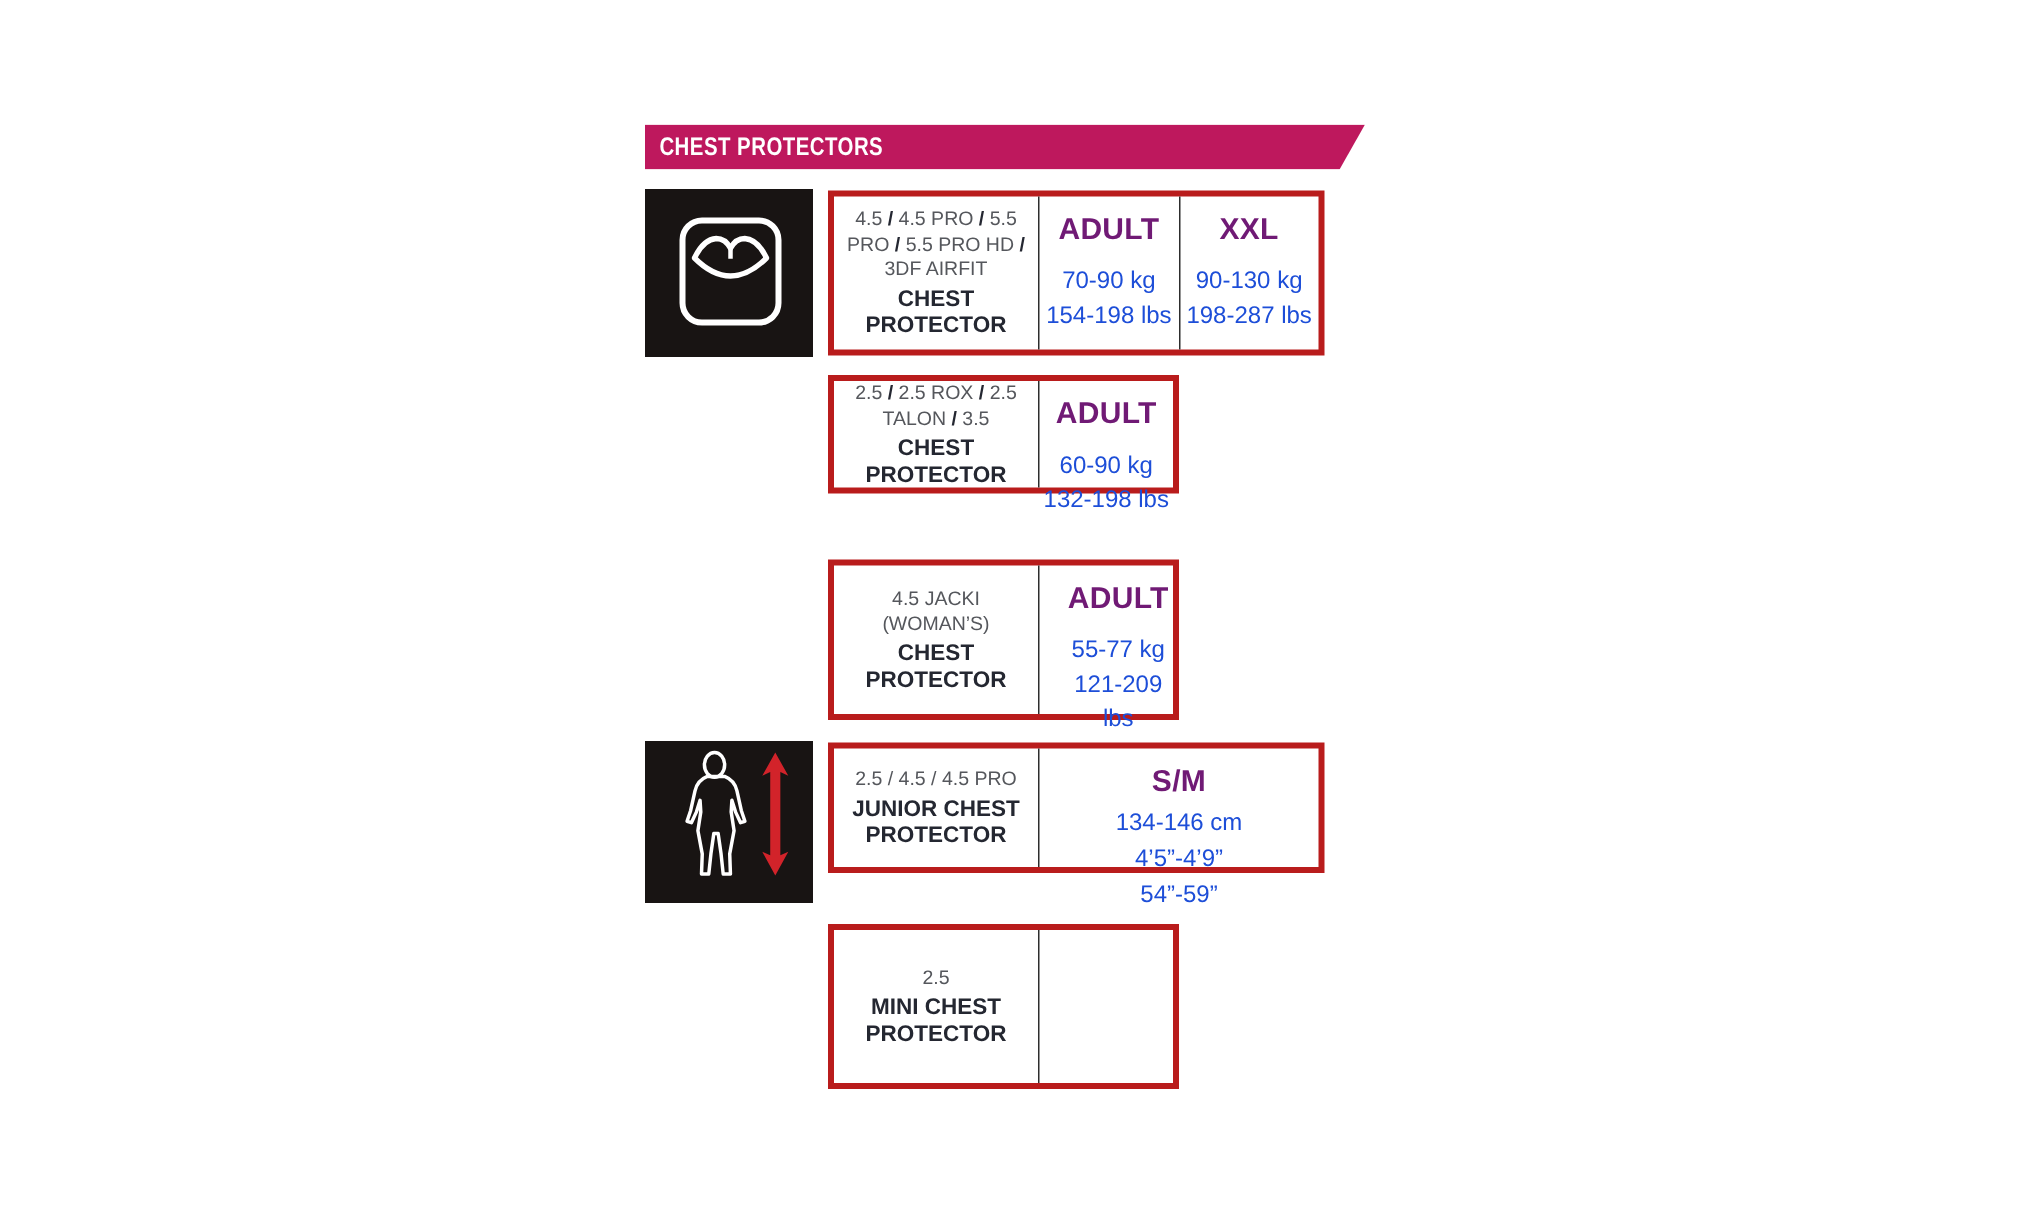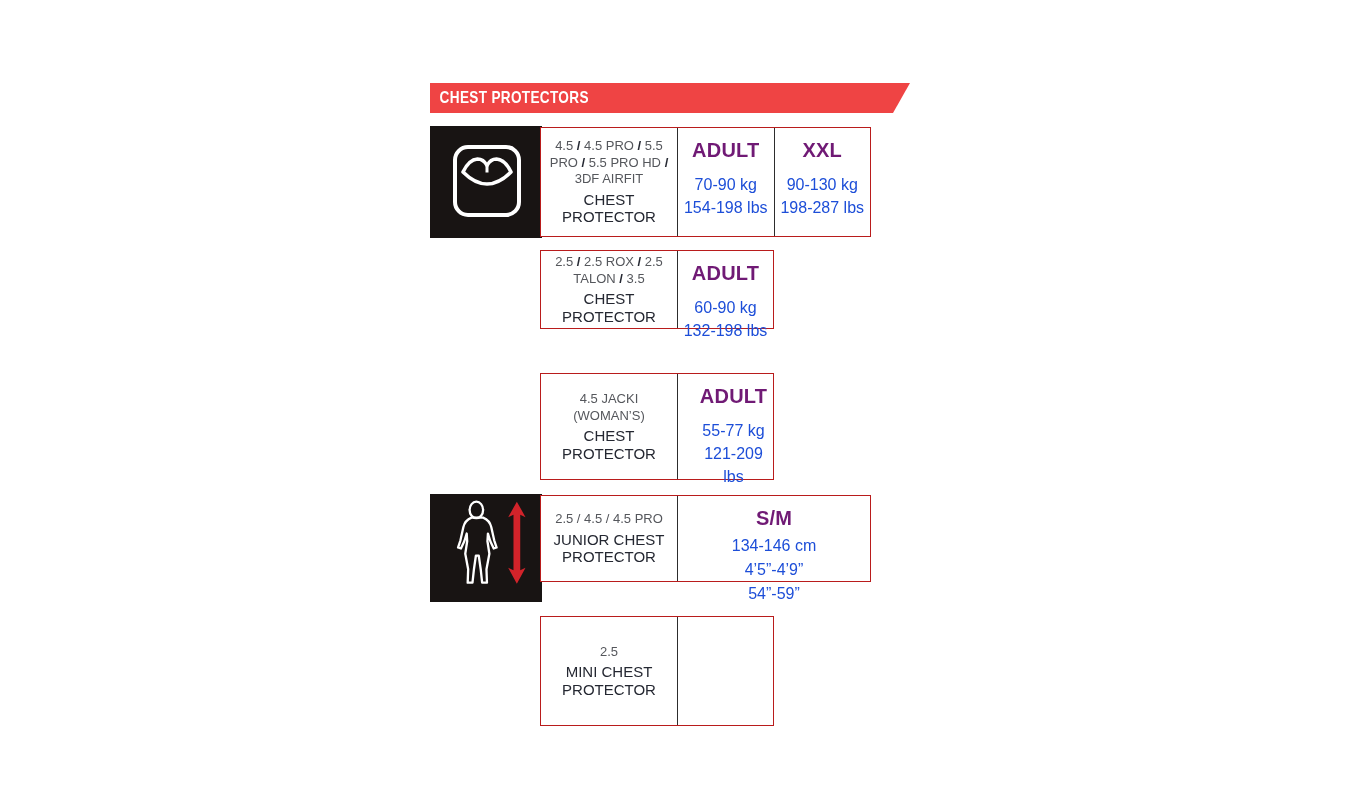--- a/index.html
+++ b/index.html
@@ -6,49 +6,49 @@
   body{
     width:1345px;height:809px;position:relative;overflow:hidden;
     font-family:"Liberation Sans","DejaVu Sans",sans-serif;
     -webkit-font-smoothing:antialiased;
   }
   #canvas{position:absolute;inset:0;}
 
   
   .banner{
     position:absolute;left:430px;top:83px;width:480px;height:30px;
-    background:#ef4444;
+    background:#be185d;
     clip-path:polygon(0 0,100% 0,calc(100% - 17px) 100%,0 100%);
   }
   .banner-label{
     color:#ffffff;font-weight:700;font-size:17px;line-height:30px;
     letter-spacing:.4px;padding-left:12px;white-space:nowrap;
     transform:scaleX(.8);transform-origin:0 50%;
   }
 
   
   .icon-tile{position:absolute;left:430px;background:#181413;}
   #tile-weight{top:126px;width:112px;height:112px;}
   #tile-height{top:494px;width:112px;height:108px;}
   .icon-tile svg{display:block;width:100%;height:100%;}
 
   
   .size-table{
-    position:absolute;left:540px;background:#ffffff;
-    border:1px solid #b91c1c;box-sizing:border-box;
+    position:absolute;left:552px;background:#ffffff;
+    border:4px solid #b91c1c;box-sizing:border-box;
     display:flex;
   }
   .product-cell{
     width:137px;box-sizing:border-box;border-right:1px solid #2d2d2d;
     display:flex;flex-direction:column;justify-content:center;align-items:center;
     text-align:center;padding:4px 5px;
   }
   .product-name{font-size:13px;line-height:16.5px;color:#55575c;}
   .product-name .sep{font-weight:700;color:#242731;}
-  .product-title{font-size:15px;line-height:17.5px;font-weight:400;color:#242731;margin-top:3px;}
+  .product-title{font-size:15px;line-height:17.5px;font-weight:700;color:#242731;margin-top:3px;}
   .size-cell{
     flex:1;box-sizing:border-box;display:flex;flex-direction:column;align-items:center;
     padding-top:9px;text-align:center;
   }
   .size-cell + .size-cell{border-left:1px solid #2d2d2d;}
   .size-label{font-size:20px;line-height:27px;font-weight:700;color:#701a75;letter-spacing:.2px;}
   .specs{color:#1d4ed8;font-size:16px;}
   .specs.n2{margin-top:9px;}
   .specs.n2 .spec{line-height:23px;}
   .specs.n3{margin-top:2px;}

